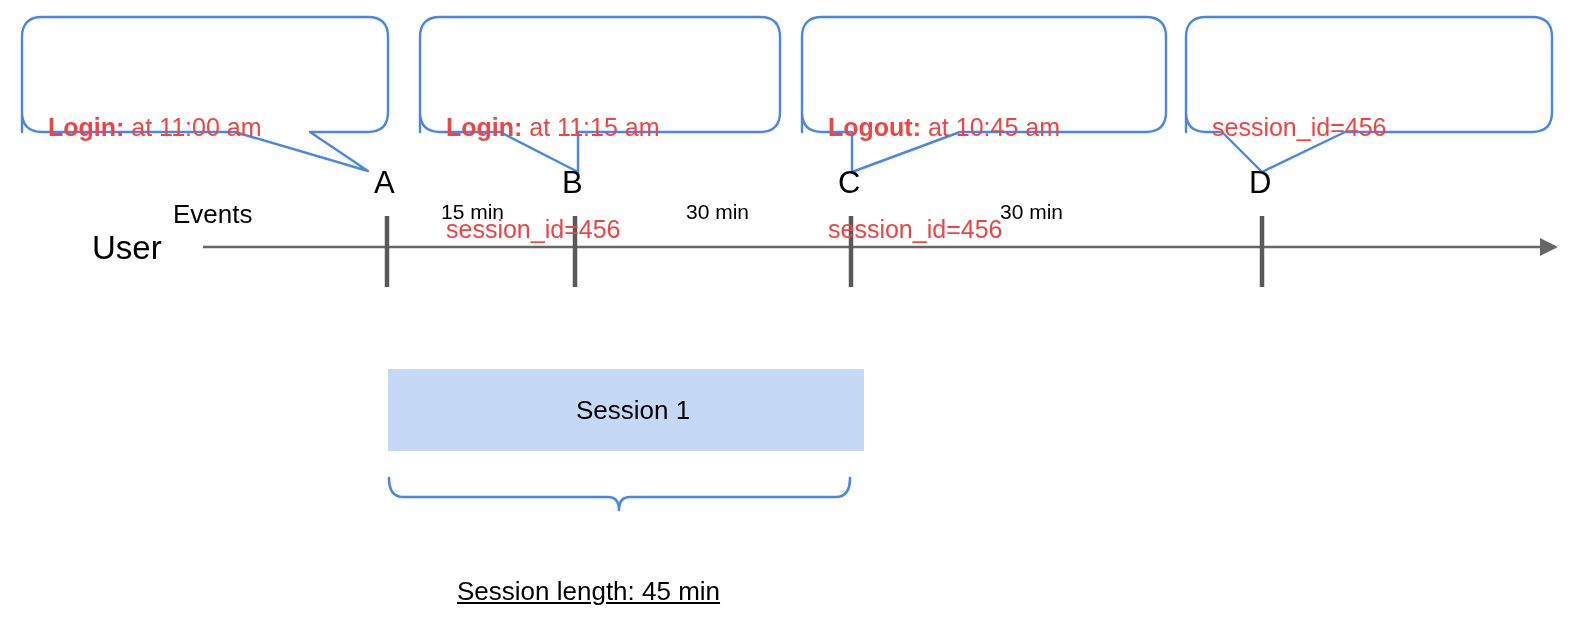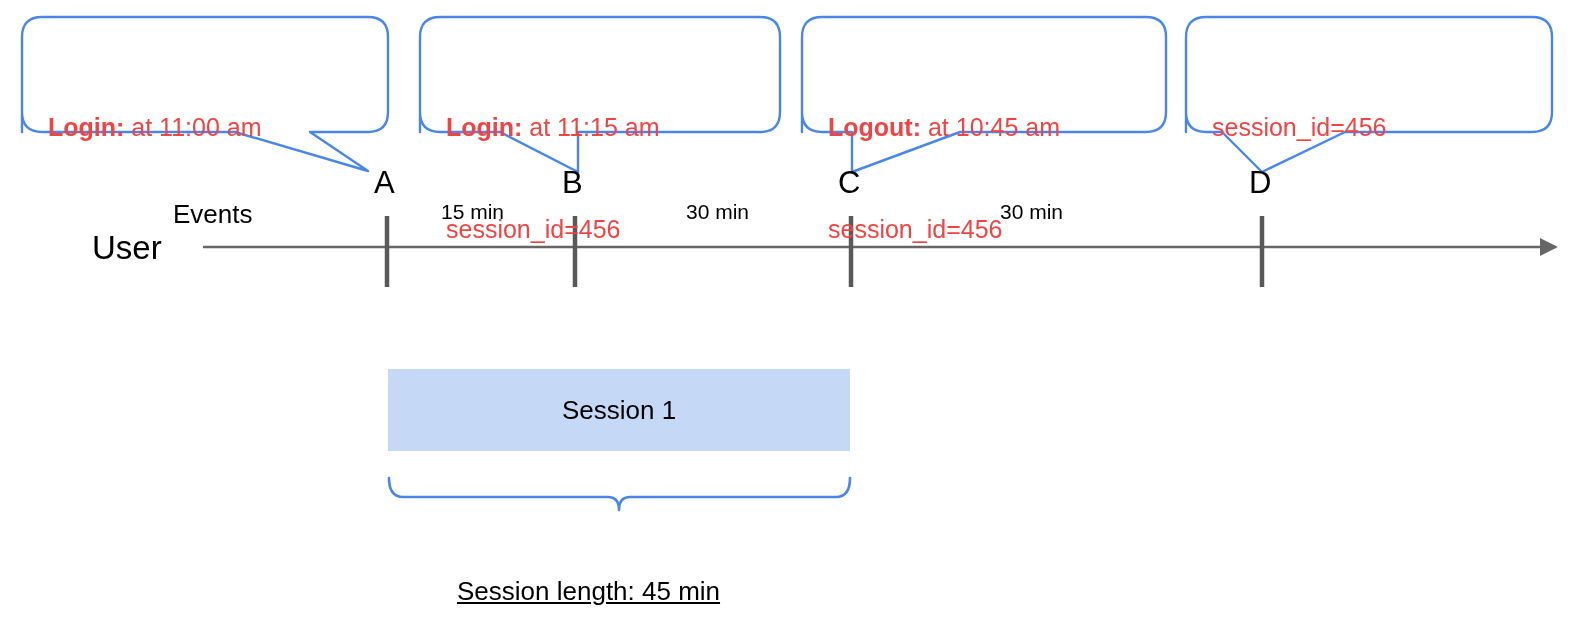--- a/index.html
+++ b/index.html
@@ -59,20 +59,21 @@
     font-size: 26px;
   }
   .caption-label {
     font-size: 26px;
   }
   .session-bar {
     position: absolute;
     display: flex;
     align-items: center;
     justify-content: center;
+    padding-left: 14px;
   }
 </style>
 </head>
 <body>
 
 <div id="stage">
 
   <svg class="layer" viewBox="0 0 1574 630">
     <defs>
       <marker id="arrowEnd" viewBox="0 0 10 10" refX="9" refY="5" markerWidth="7" markerHeight="7" orient="auto-start-reverse">

